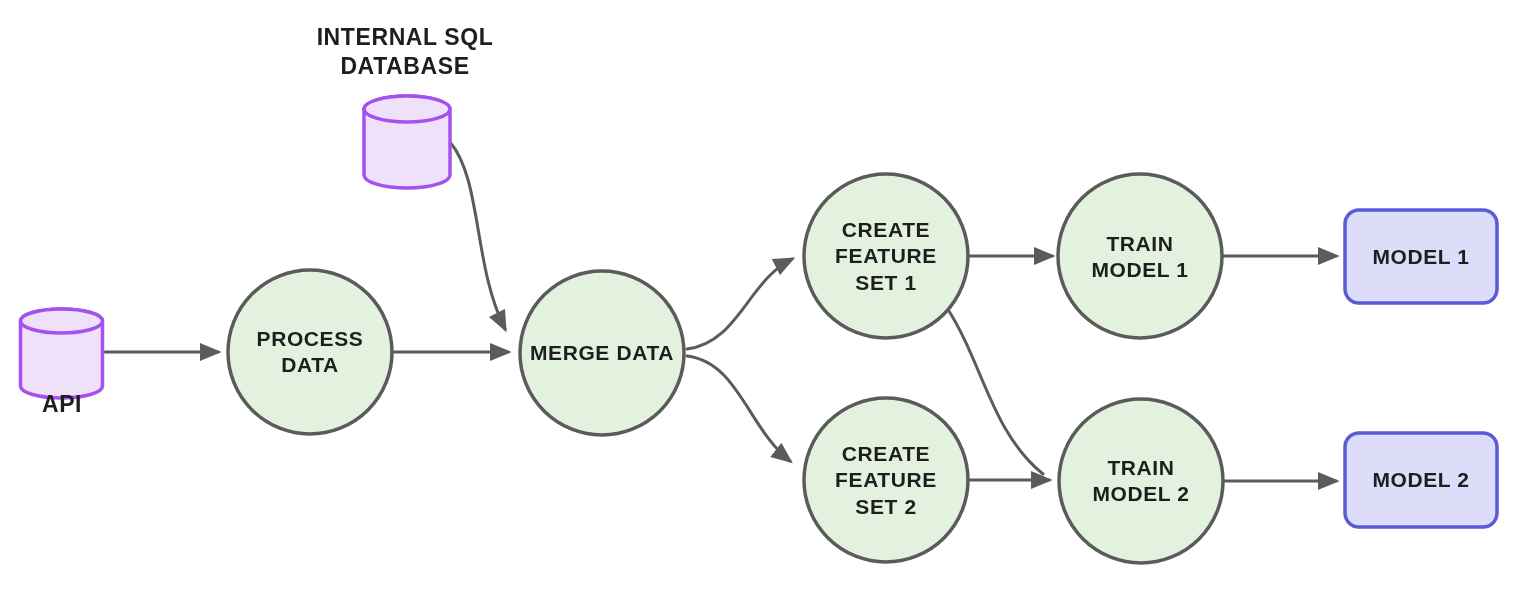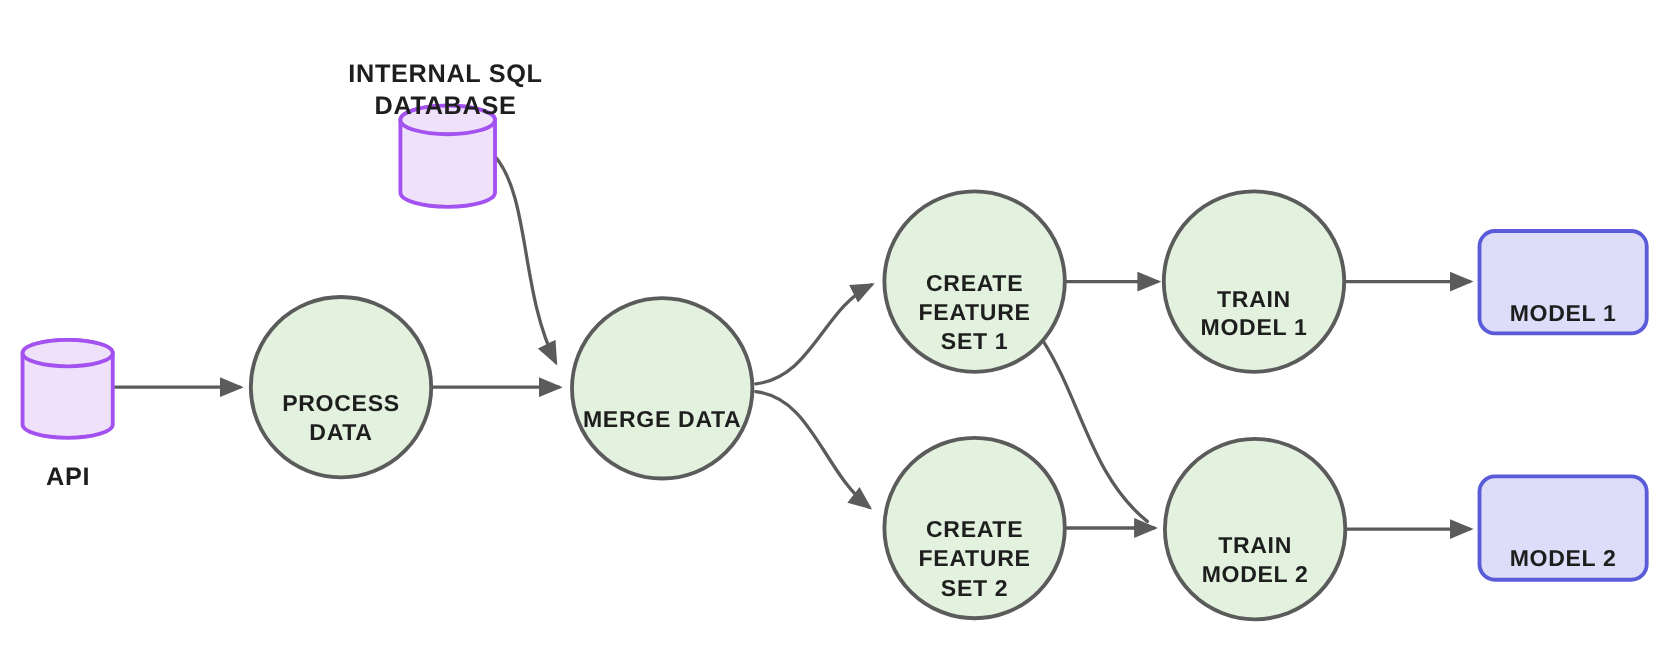--- a/index.html
+++ b/index.html
@@ -46,21 +46,20 @@
     position: absolute;
     transform: translate(-50%, -50%);
     color: #1e1e1e;
     font-weight: 700;
     font-size: 21px;
     letter-spacing: 0.6px;
     line-height: 1.25;
     text-align: center;
     white-space: pre-line;
     pointer-events: none;
-    margin-top: 29px;
   }
   .label--header {
     font-size: 23px;
   }
 </style>
 </head>
 <body>
 
 <div class="canvas">
   <svg width="1526" height="598" viewBox="0 0 1526 598">

